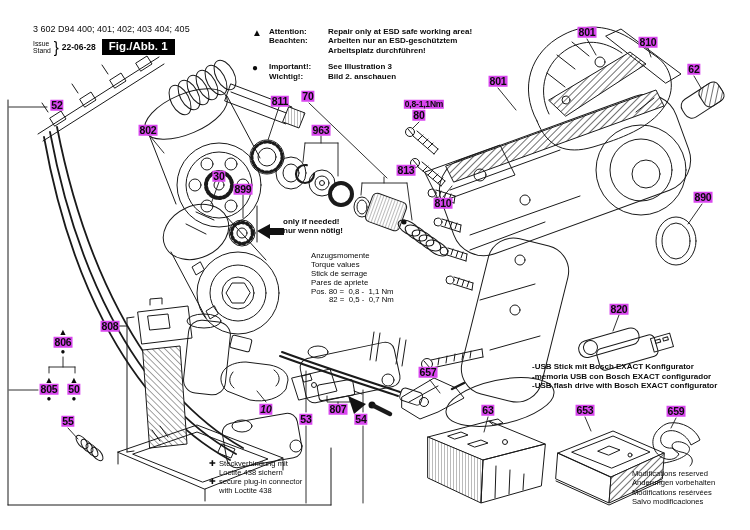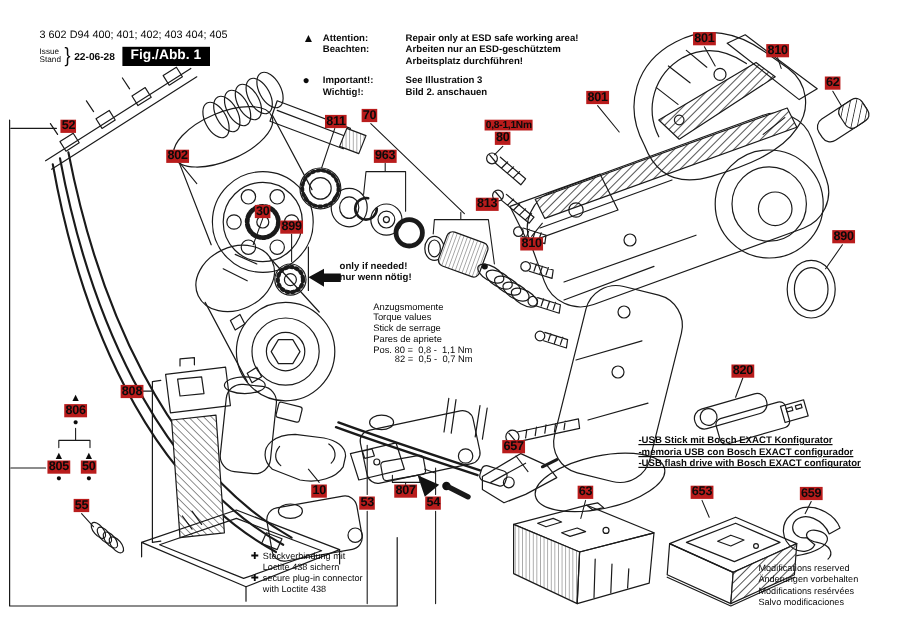--- a/index.html
+++ b/index.html
@@ -2,41 +2,41 @@
 <html><head>
 <meta charset="utf-8">
 <style>
   html,body{margin:0;padding:0;background:#fff;}
   body{font-family:"Liberation Sans",sans-serif;color:#0a0a0a;}
   .sheet{position:relative;width:750px;height:530px;background:#fff;overflow:hidden;}
   svg{position:absolute;left:0;top:0;}
   .txt{position:absolute;line-height:1.18;white-space:nowrap;color:#0a0a0a;}
   .b{font-weight:700;}
   .part-label{position:absolute;transform:translate(-50%,-50%);font-weight:700;font-size:10.5px;
-    background:#b91c1c;padding:0 1px;line-height:1;letter-spacing:-0.2px;}
+    background:#d946ef;padding:0 1px;line-height:1;letter-spacing:-0.2px;}
   .marker{position:absolute;transform:translate(-50%,-50%);line-height:1;}
   .tri{font-size:9px;} .dot{font-size:8px;}
   .hdr-line1{left:33px;top:24px;font-size:9px;}
   .hdr-row{left:33px;top:38px;display:flex;align-items:center;gap:3px;}
   .issue-col{display:flex;flex-direction:column;font-size:6.8px;line-height:1.05;}
   .brace{font-size:15px;font-weight:400;transform:scaleY(1.15);}
   .hdr-date{font-size:8.5px;font-weight:700;}
   .figbox{background:#000;color:#fff;font-weight:700;font-size:11.5px;padding:1px 7px 2px;margin-left:3px;}
   .att-block{left:252px;top:27px;font-size:8px;}
   .att-row{display:flex;align-items:flex-start;}
   .att-glyph{width:17px;font-size:10px;line-height:1;padding-top:1px;}
-  .att-grid{display:grid;grid-template-columns:50px auto;column-gap:19px;font-size:8px;line-height:1.18;}
+  .att-grid{display:grid;grid-template-columns:50px auto;column-gap:9px;font-size:8px;line-height:1.18;}
   .torque{left:311px;top:252px;font-size:7.8px;line-height:1.14;}
   .torque div{white-space:pre;}
   .torque .ind{margin-left:18px;}
   .oifn{left:283px;top:217px;font-size:8px;font-weight:700;line-height:1.15;}
   .loctite{left:209px;top:459px;font-size:7.6px;line-height:1.2;}
   .loc-row{display:flex;}
   .loc-glyph{width:10px;font-size:8px;line-height:1.25;}
-  .usb{left:532px;top:362px;font-size:8px;font-weight:700;line-height:1.2;text-decoration:underline;}
+  .usb{left:532px;top:362px;font-size:8px;font-weight:700;line-height:1.2;}
   .mods{left:632px;top:469px;font-size:7.6px;line-height:1.22;}
 </style>
 </head>
 <body>
 
 <div class="sheet">
 
 <svg width="750" height="530" viewBox="0 0 750 530">
   <defs>
     <pattern id="h1" patternUnits="userSpaceOnUse" width="5" height="5" patternTransform="rotate(45)">
@@ -446,21 +446,21 @@
       <div class="part-label" style="left: 619px; top: 309px;">820</div>
       <div class="part-label" style="left: 428px; top: 372px;">657</div>
       <div class="part-label" style="left: 488px; top: 410px;">63</div>
       <div class="part-label" style="left: 585px; top: 410px;">653</div>
       <div class="part-label" style="left: 676px; top: 411px;">659</div>
       <div class="part-label" style="left: 110px; top: 326px;">808</div>
       <div class="part-label" style="left: 63px; top: 342px;">806</div>
       <div class="part-label" style="left: 49px; top: 389px;">805</div>
       <div class="part-label" style="left: 74px; top: 389px;">50</div>
       <div class="part-label" style="left: 68px; top: 421px;">55</div>
-      <div class="part-label" style="left: 266px; top: 409px;">10</div>
+      <div class="part-label" style="left: 266px; top: 409px; font-style: italic;">10</div>
       <div class="part-label" style="left: 306px; top: 419px;">53</div>
       <div class="part-label" style="left: 338px; top: 409px;">807</div>
       <div class="part-label" style="left: 361px; top: 419px;">54</div>
       <div class="marker tri" style="left: 63px; top: 332px;">▲</div>
       <div class="marker dot" style="left: 63px; top: 352px;">●</div>
       <div class="marker tri" style="left: 49px; top: 380px;">▲</div>
       <div class="marker dot" style="left: 49px; top: 399px;">●</div>
       <div class="marker tri" style="left: 74px; top: 380px;">▲</div>
       <div class="marker dot" style="left: 74px; top: 399px;">●</div>
     </div>

